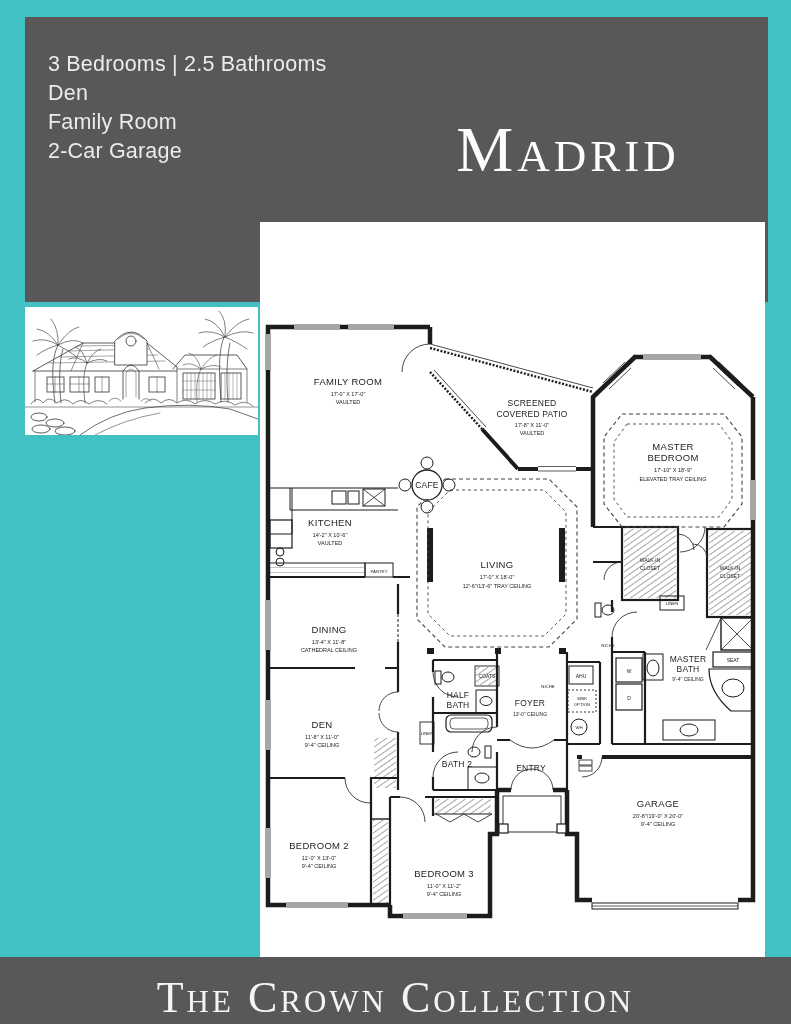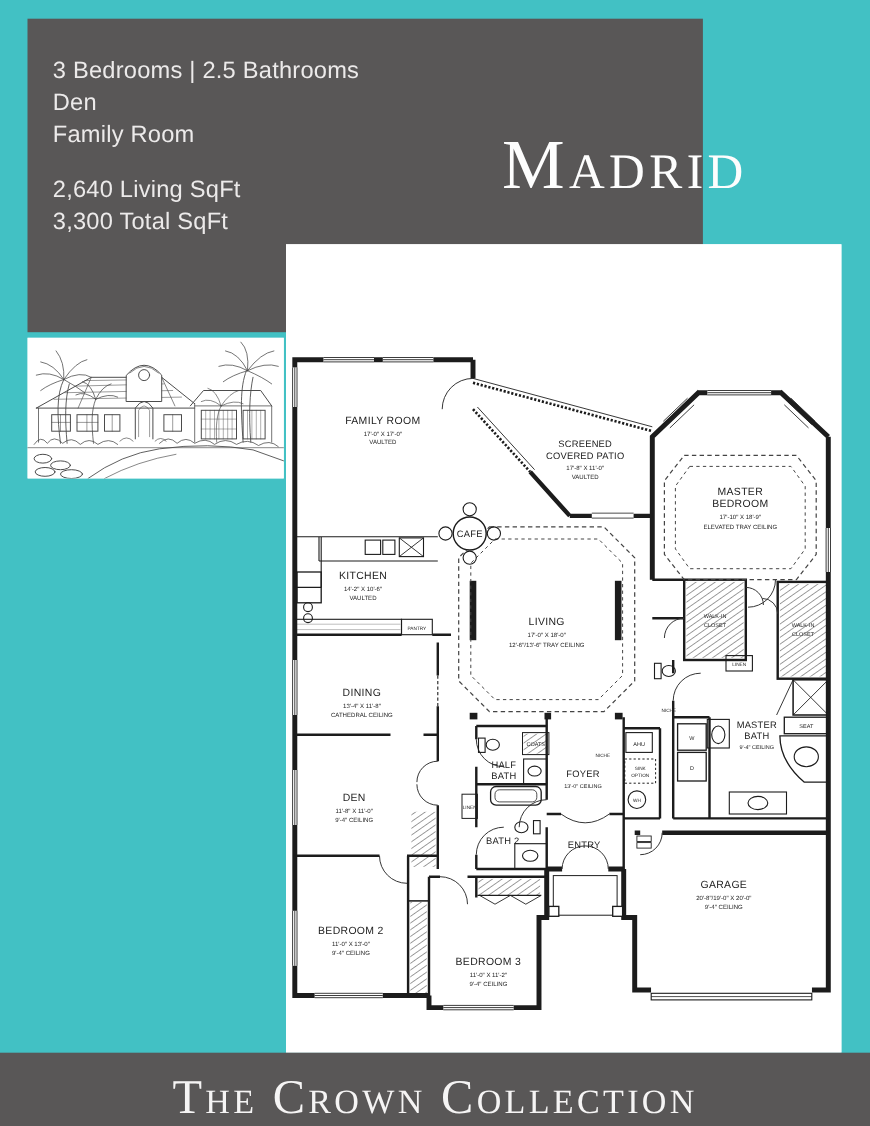--- a/index.html
+++ b/index.html
@@ -1,19 +1,19 @@
 <!DOCTYPE html>
 <html><head>
 <meta charset="utf-8">
 <style>
   html,body{margin:0;padding:0;}
   body{width:791px;height:1024px;position:relative;overflow:hidden;
        font-family:"Liberation Sans",sans-serif;background:#42c1c4;}
   .abs{position:absolute;}
-  .header-block{left:25px;top:17px;width:614px;height:285px;background:#595757;}
+  .header-block{left:25px;top:17px;width:743px;height:285px;background:#595757;}
   .feature-list{position:absolute;left:23px;top:33px;color:#eceaea;
        font-size:21.5px;line-height:29px;font-weight:400;letter-spacing:.2px;}
   .stats{margin-top:21px;}
   .plan-title{position:absolute;left:318px;top:78px;width:450px;height:110px;
        display:flex;align-items:center;justify-content:center;
        font-family:"Liberation Serif",serif;font-variant:small-caps;
        font-size:64px;letter-spacing:4px;color:#fdfdfd;font-weight:500;}
   .house-card{left:25px;top:307px;width:233px;height:128px;background:#ffffff;}
   .plan-card{left:260px;top:222px;width:505px;height:735px;background:#ffffff;}
   .footer-band{left:0;top:957px;width:791px;height:80px;background:#595757;
@@ -29,24 +29,21 @@
   .rt{font-size:4.3px;}
 </style>
 </head>
 <body>
 
 <div class="abs header-block">
   <div class="feature-list">
     <div>3 Bedrooms | 2.5 Bathrooms</div>
     <div>Den</div>
     <div>Family Room</div>
-    <div class="stats">
-      <div>2,640 Living SqFt</div>
-      <div>3,300 Total SqFt</div>
-    </div>
+    <div>2-Car Garage</div>
   </div>
   <div class="plan-title">Madrid</div>
 </div>
 
 <div class="abs house-card">
   <svg width="233" height="128" viewBox="0 0 233 128">
     <rect x="0" y="0" width="233" height="128" fill="#ffffff"></rect>
     <g stroke="#4a4a4a" stroke-width="0.9" fill="none" stroke-linecap="round">
 
       <path d="M0,100 H233" stroke-width="0.6"></path>

